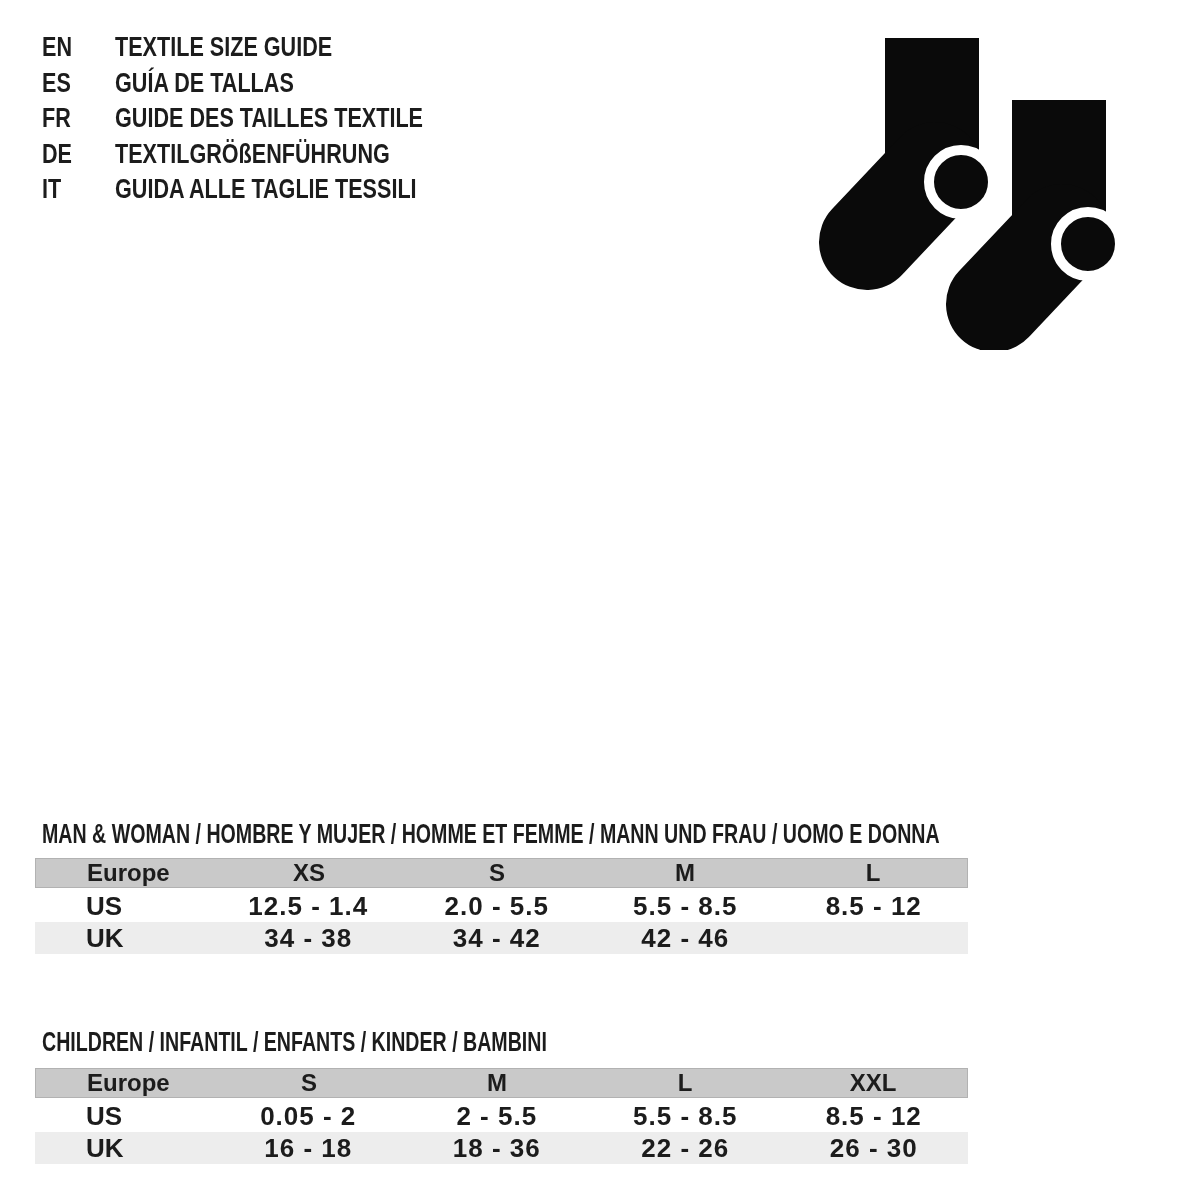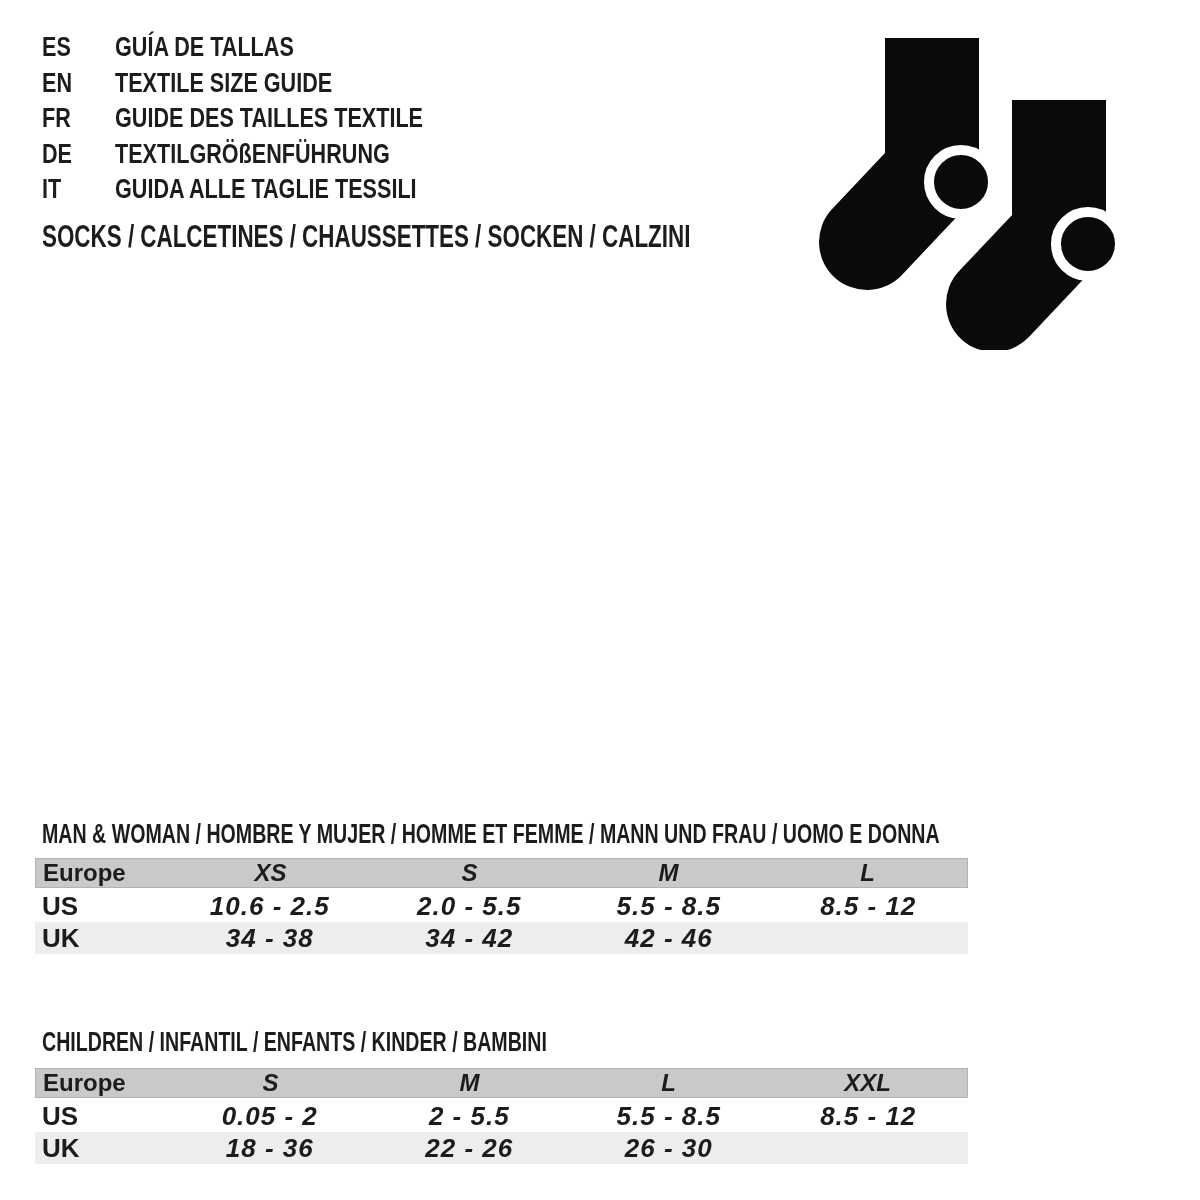--- a/index.html
+++ b/index.html
@@ -43,71 +43,69 @@
   #caption-children{top:1028px;}
 
   
   .size-table{position:absolute;left:35px;width:933px;font-size:26px;}
   #table-adults{top:858px;}
   #table-children{top:1068px;}
   .t-row{
     display:grid;
     grid-template-columns:135px 1fr 1fr 1fr 1fr;
     align-items:center;
+    padding-left:44px;
   }
   .t-head{
     height:30px;
     background:var(--table-header-bg);
     border:1px solid var(--table-header-border);
     box-sizing:border-box;
     margin-bottom:2px;
     font-size:24px;
   }
   .t-data{height:32px;}
   [data-repeat] > div.t-data:nth-of-type(even){background:var(--table-alt-row-bg);}
   .cell-left{padding-left:7px;text-align:left;}
-  .cell-c{text-align:center;letter-spacing:1px;font-style:italic;}
+  .cell-c{text-align:center;letter-spacing:1px;}
   .t-head .cell-c{letter-spacing:0;}
 </style>
 </head>
 <body>
 
 <div class="page">
 
   <div class="lang-list" data-repeat="page.languages">
 
       <div class="lang-row">
-        <span class="lang-code"><span class="cond">ES</span></span>
-        <span class="lang-title"><span class="cond">GUÍA DE TALLAS</span></span>
+        <span class="lang-code"><span class="cond">EN</span></span>
+        <span class="lang-title"><span class="cond">TEXTILE SIZE GUIDE</span></span>
       </div>
 
       <div class="lang-row">
-        <span class="lang-code"><span class="cond">EN</span></span>
-        <span class="lang-title"><span class="cond">TEXTILE SIZE GUIDE</span></span>
+        <span class="lang-code"><span class="cond">ES</span></span>
+        <span class="lang-title"><span class="cond">GUÍA DE TALLAS</span></span>
       </div>
 
       <div class="lang-row">
         <span class="lang-code"><span class="cond">FR</span></span>
         <span class="lang-title"><span class="cond">GUIDE DES TAILLES TEXTILE</span></span>
       </div>
 
       <div class="lang-row">
         <span class="lang-code"><span class="cond">DE</span></span>
         <span class="lang-title"><span class="cond">TEXTILGRÖßENFÜHRUNG</span></span>
       </div>
 
       <div class="lang-row">
         <span class="lang-code"><span class="cond">IT</span></span>
         <span class="lang-title"><span class="cond">GUIDA ALLE TAGLIE TESSILI</span></span>
       </div>
     </div>
 
-  <div class="product-heading">
-    <span class="cond">SOCKS / CALCETINES / CHAUSSETTES / SOCKEN / CALZINI</span>
-  </div>
 
   <svg class="socks-svg" width="300" height="320" viewBox="0 0 300 320" aria-hidden="true">
     <defs>
       <g id="sock">
         <rect x="70" y="8" width="94" height="122" fill="var(--icon-black)"></rect>
         <path d="M120 140 L52 212" fill="none" stroke="var(--icon-black)" stroke-width="96" stroke-linecap="round"></path>
         <circle cx="146" cy="152" r="28" fill="var(--icon-black)"></circle>
         <circle cx="146" cy="152" r="32" fill="none" stroke="#ffffff" stroke-width="10"></circle>
       </g>
     </defs>
@@ -124,21 +122,21 @@
       <div class="cell-left">Europe</div>
       <div class="cell-c">XS</div>
       <div class="cell-c">S</div>
       <div class="cell-c">M</div>
       <div class="cell-c">L</div>
     </div>
     <div data-repeat="tables.0.rows">
 
         <div class="t-row t-data">
           <div class="cell-left">US</div>
-          <div class="cell-c">10.6 - 2.5</div>
+          <div class="cell-c">12.5 - 1.4</div>
           <div class="cell-c">2.0 - 5.5</div>
           <div class="cell-c">5.5 - 8.5</div>
           <div class="cell-c">8.5 - 12</div>
         </div>
 
         <div class="t-row t-data">
           <div class="cell-left">UK</div>
           <div class="cell-c">34 - 38</div>
           <div class="cell-c">34 - 42</div>
           <div class="cell-c">42 - 46</div>
@@ -163,20 +161,21 @@
         <div class="t-row t-data">
           <div class="cell-left">US</div>
           <div class="cell-c">0.05 - 2</div>
           <div class="cell-c">2 - 5.5</div>
           <div class="cell-c">5.5 - 8.5</div>
           <div class="cell-c">8.5 - 12</div>
         </div>
 
         <div class="t-row t-data">
           <div class="cell-left">UK</div>
+          <div class="cell-c">16 - 18</div>
           <div class="cell-c">18 - 36</div>
           <div class="cell-c">22 - 26</div>
           <div class="cell-c">26 - 30</div>
         </div>
       </div>
   </section>
 
 </div>
 
 </body></html>

